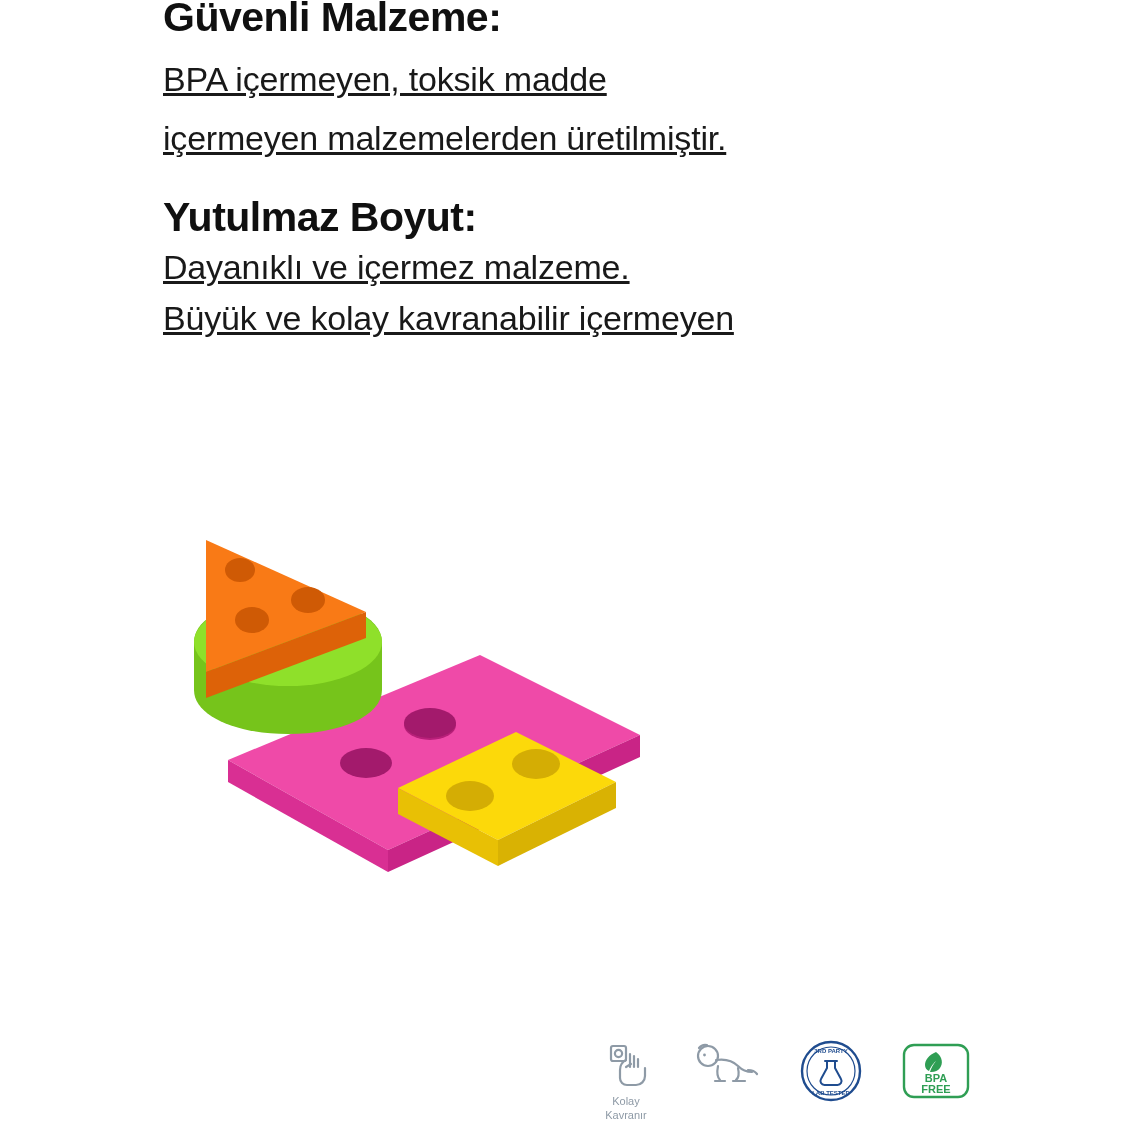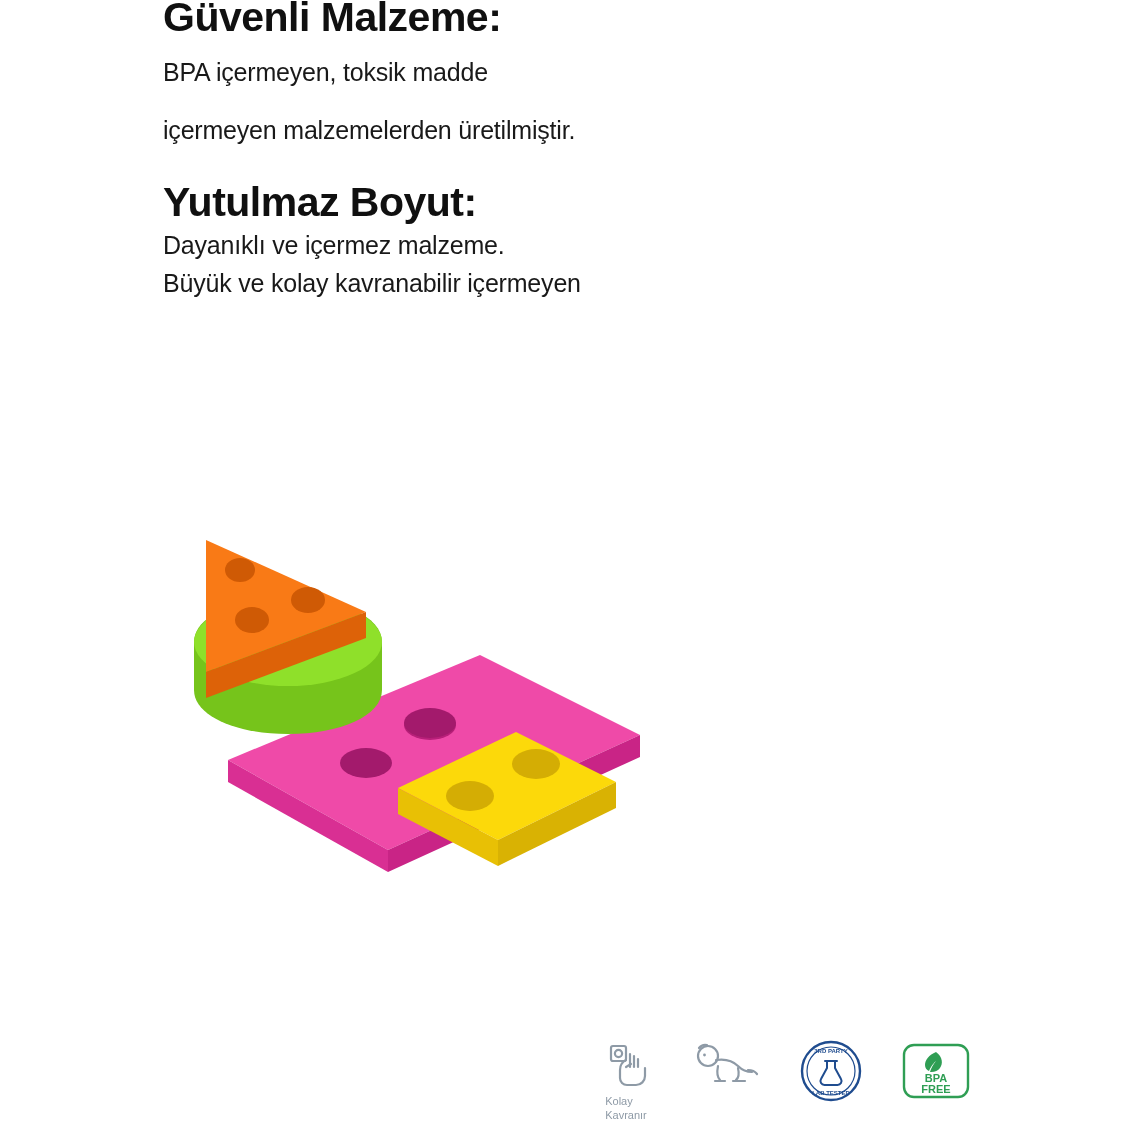--- a/index.html
+++ b/index.html
@@ -36,29 +36,30 @@
     letter-spacing: -0.5px;
     line-height: 1.22;
     margin: 0;
     color: #101010;
   }
   .heading.second {
     margin-top: 28px;
   }
 
   .body-line {
-    font-size: 25px;
+    font-size: 34px;
     font-weight: 400;
     line-height: 1.5;
     margin: 0;
     color: #191919;
     letter-spacing: -0.2px;
+    text-decoration: underline;
   }
   .para-1 { margin-top: 12px; }
-  .para-2 { margin-top: 20px; }
+  .para-2 { margin-top: 8px; }
 
   
   .photo {
     position: absolute;
     left: 180px;
     top: 520px;
     width: 520px;
     height: 400px;
   }
 
@@ -76,20 +77,21 @@
   .badge {
     display: flex;
     flex-direction: column;
     align-items: center;
     justify-content: flex-start;
   }
   .badge-caption {
     font-size: 11px;
     color: #8e9aa6;
     line-height: 1.25;
+    text-align: center;
     margin-top: 3px;
     max-width: 70px;
   }
 </style>
 </head>
 <body>
 
 <div class="page">
 
   <div class="text-block">

